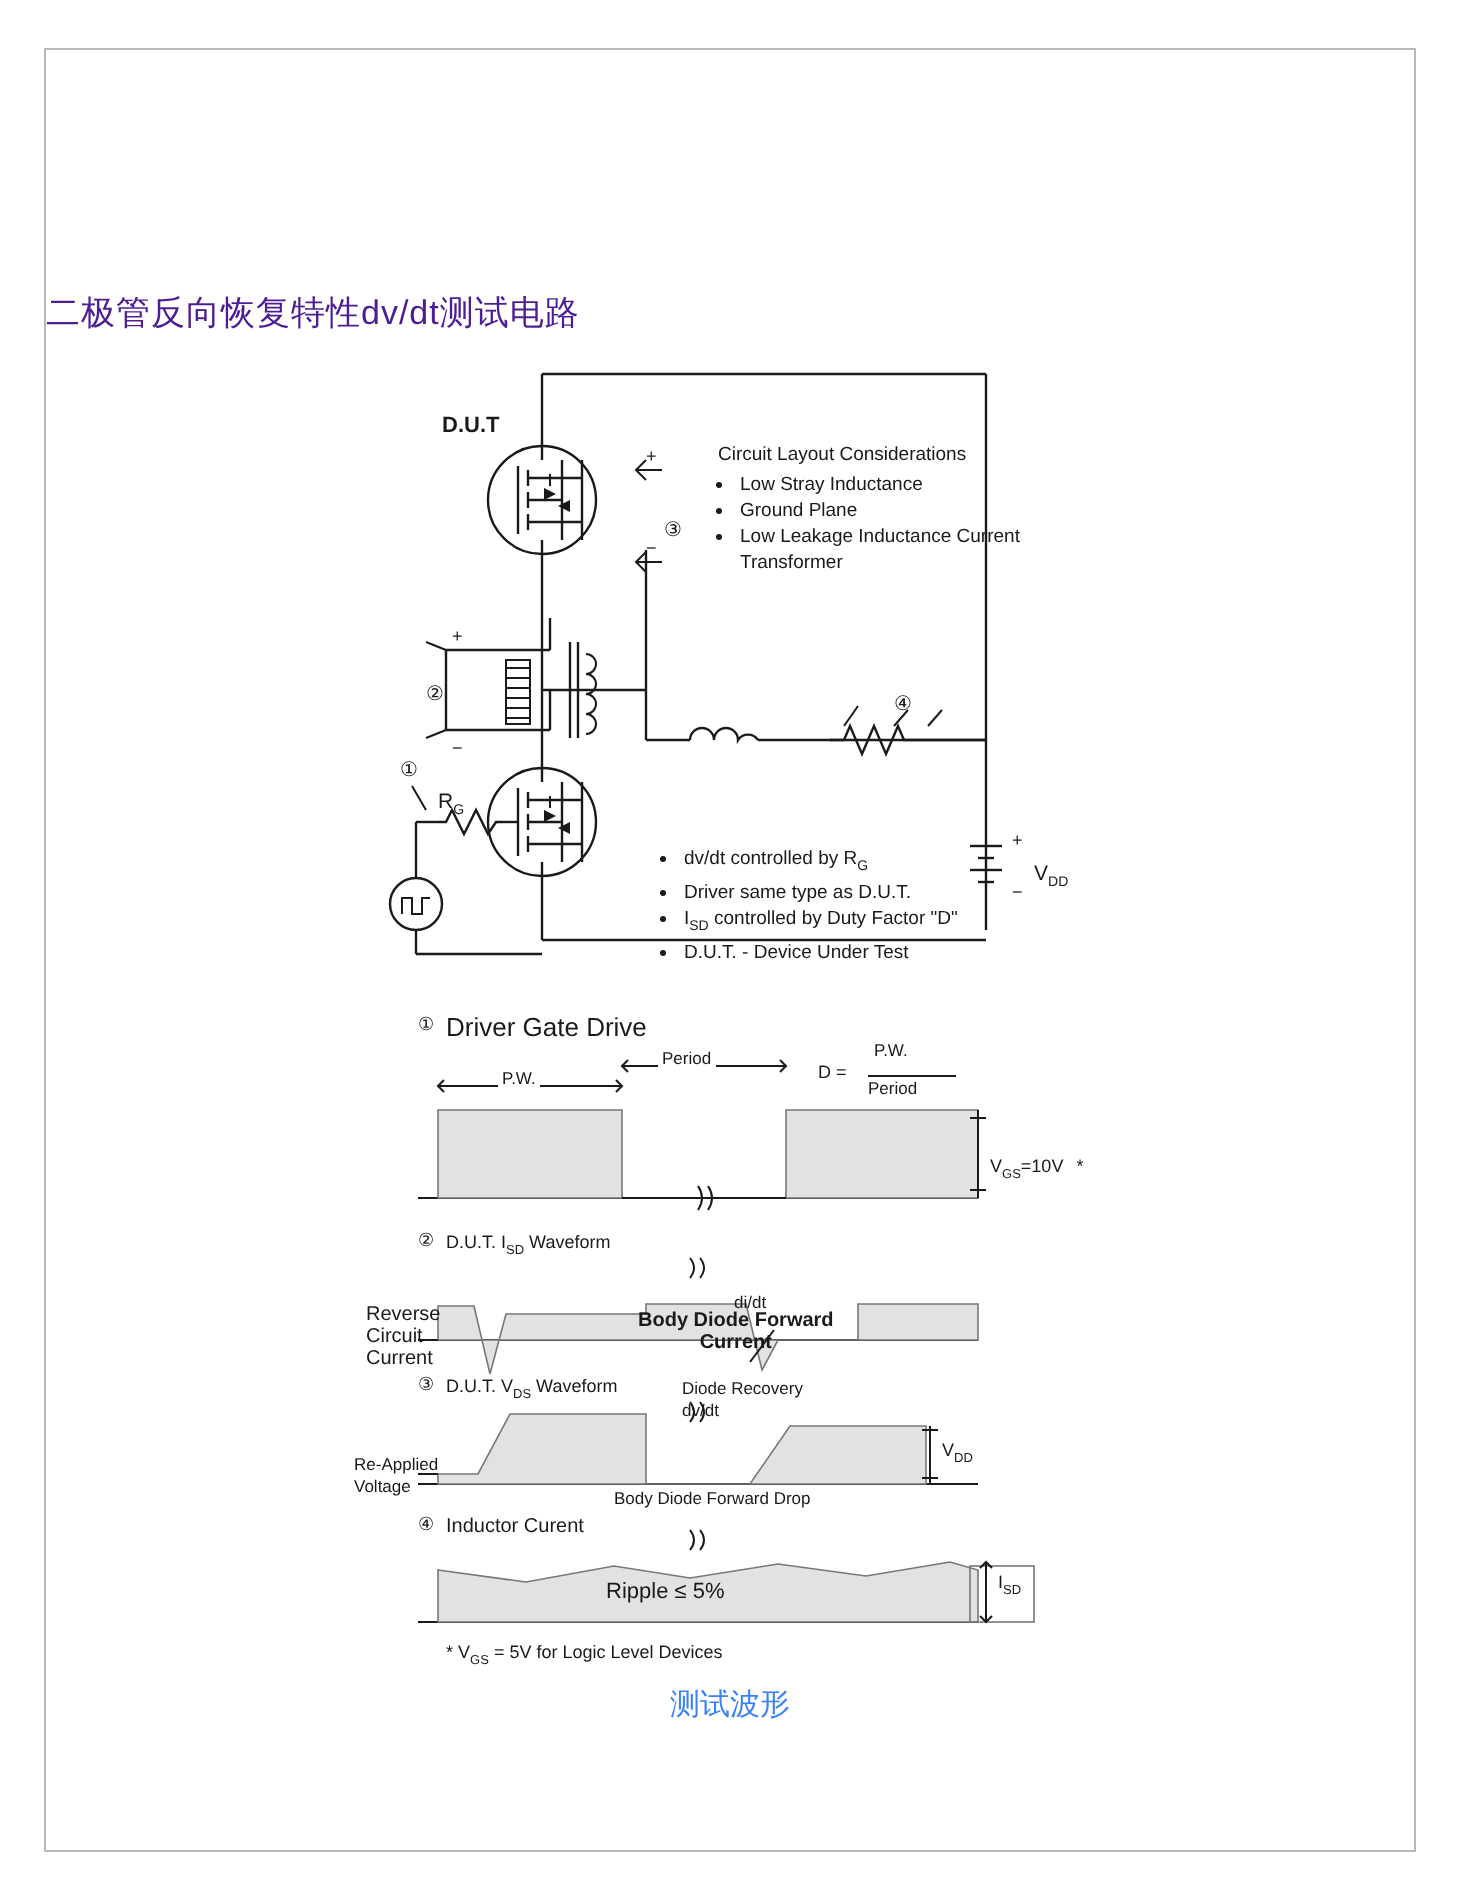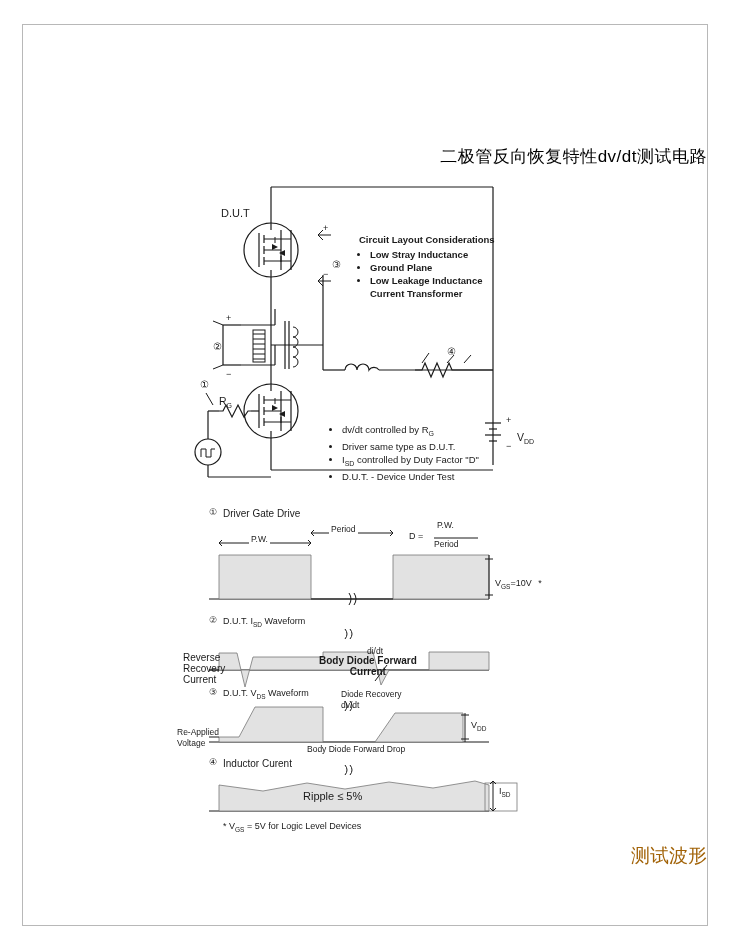--- a/index.html
+++ b/index.html
@@ -1,20 +1,20 @@
 <!DOCTYPE html>
 <html><head>
 <meta charset="utf-8">
 <style>
   html,body{margin:0;padding:0;background:#ffffff;}
   body{width:730px;height:950px;font-family:"Liberation Sans",sans-serif;color:#1a1a1a;}
   .page{position:relative;width:730px;height:950px;overflow:hidden;}
   .frame{position:absolute;left:22px;top:24px;width:684px;height:900px;border:1px solid #b8b8b8;background:#fff;}
-  .title-cn{position:absolute;left:0;top:120px;width:684px;text-align:right;font-size:17px;color:#000000;letter-spacing:.5px;}
-  .caption-cn{position:absolute;left:0;top:795px;width:684px;text-align:right;font-size:19px;color:#a16207;}
+  .title-cn{position:absolute;left:0;top:120px;width:684px;text-align:left;font-size:17px;color:#4c1d95;letter-spacing:.5px;}
+  .caption-cn{position:absolute;left:0;top:795px;width:684px;text-align:center;font-size:15px;color:#3b82f6;}
   svg{display:block;}
   .svgwrap{position:absolute;left:0;top:0;width:684px;height:900px;}
   text{font-family:"Liberation Sans",sans-serif;fill:#1a1a1a;}
   .t9{font-size:9px;}
   .t10{font-size:10px;}
   .ln{stroke:#1a1a1a;fill:none;}
   .thin{stroke-width:1;}
   .med{stroke-width:1.2;}
   .grayfill{fill:#e2e2e2;}
   .nofill{fill:none;}
@@ -208,23 +208,23 @@
           <path class="grayfill" d="M196 760 L240 766 L284 758 L322 764 L366 757 L410 763 L452 756 L466 760 L466 786 L196 786 Z" stroke="#777" stroke-width=".8"></path>
           <path class="ln thin" d="M322 740 q4 5 0 10 M327 740 q4 5 0 10"></path>
 
           <rect x="462" y="758" width="32" height="28" class="nofill" stroke="#777" stroke-width=".8"></rect>
           <path class="ln thin" d="M470 756 L470 786 M467 759 L470 756 L473 759 M467 783 L470 786 L473 783"></path>
         </g>
 
       </svg>
     </div>
 
-    <div class="txtblock" style="left:198px;top:182px;font-size:11px;font-weight:normal;">D.U.T</div>
-
-    <div class="txtblock" style="left:336px;top:208px;width:160px;font-weight:bold;">
+    <div class="txtblock" style="left:198px;top:182px;font-size:11px;font-weight:bold;">D.U.T</div>
+
+    <div class="txtblock" style="left:336px;top:196px;width:160px;">
       <div>Circuit Layout Considerations</div>
       <ul>
         <li>Low Stray Inductance</li>
         <li>Ground Plane</li>
         <li>Low Leakage Inductance Current Transformer</li>
       </ul>
     </div>
 
     <div class="txtblock" style="left:308px;top:396px;width:210px;">
       <ul>
@@ -237,38 +237,38 @@
 
     <div class="txtblock" style="left:196px;top:370px;">
       <span style="font-size:10.5px;">R</span><sub style="font-size:7px;">G</sub>
     </div>
 
     <div class="txtblock" style="left:494px;top:406px;">
       <span style="font-size:10.5px;">V</span><sub style="font-size:7px;">DD</sub>
     </div>
 
     <div class="txtblock" style="left:186px;top:481px;font-size:9px;">①</div>
-    <div class="txtblock" style="left:200px;top:482px;font-size:10px;">Driver Gate Drive</div>
+    <div class="txtblock" style="left:200px;top:482px;font-size:13px;">Driver Gate Drive</div>
     <div class="txtblock" style="left:226px;top:508px;font-size:8.5px;background:#fff;padding:0 2px;">P.W.</div>
     <div class="txtblock" style="left:306px;top:498px;font-size:8.5px;background:#fff;padding:0 2px;">Period</div>
     <div class="txtblock" style="left:386px;top:505px;font-size:9px;">D =</div>
     <div class="txtblock" style="left:414px;top:494px;font-size:8.5px;">P.W.</div>
     <div class="txtblock" style="left:411px;top:513px;font-size:8.5px;">Period</div>
     <div class="txtblock" style="left:472px;top:552px;font-size:9px;">
       <span>V</span><sub style="font-size:6.5px;">GS</sub><span>=10V</span>
       <span style="margin-left:4px;">*</span>
     </div>
 
     <div class="txtblock" style="left:186px;top:589px;font-size:9px;">②</div>
     <div class="txtblock" style="left:200px;top:590px;font-size:9px;">
       <span>D.U.T. I</span><sub style="font-size:6.5px;">SD</sub><span> Waveform</span>
     </div>
     <div class="txtblock" style="left:160px;top:627px;font-size:10px;line-height:11px;text-align:left;">
       <div>Reverse</div>
-      <div>Recovery</div>
+      <div>Circuit</div>
       <div>Current</div>
     </div>
     <div class="txtblock" style="left:296px;top:630px;font-size:10px;line-height:11px;font-weight:bold;">
       <div>Body  Diode  Forward</div>
       <div style="text-align:center;">Current</div>
     </div>
     <div class="txtblock" style="left:344px;top:620px;font-size:8.5px;">di/dt</div>
 
     <div class="txtblock" style="left:186px;top:661px;font-size:9px;">③</div>
     <div class="txtblock" style="left:200px;top:662px;font-size:9px;">

